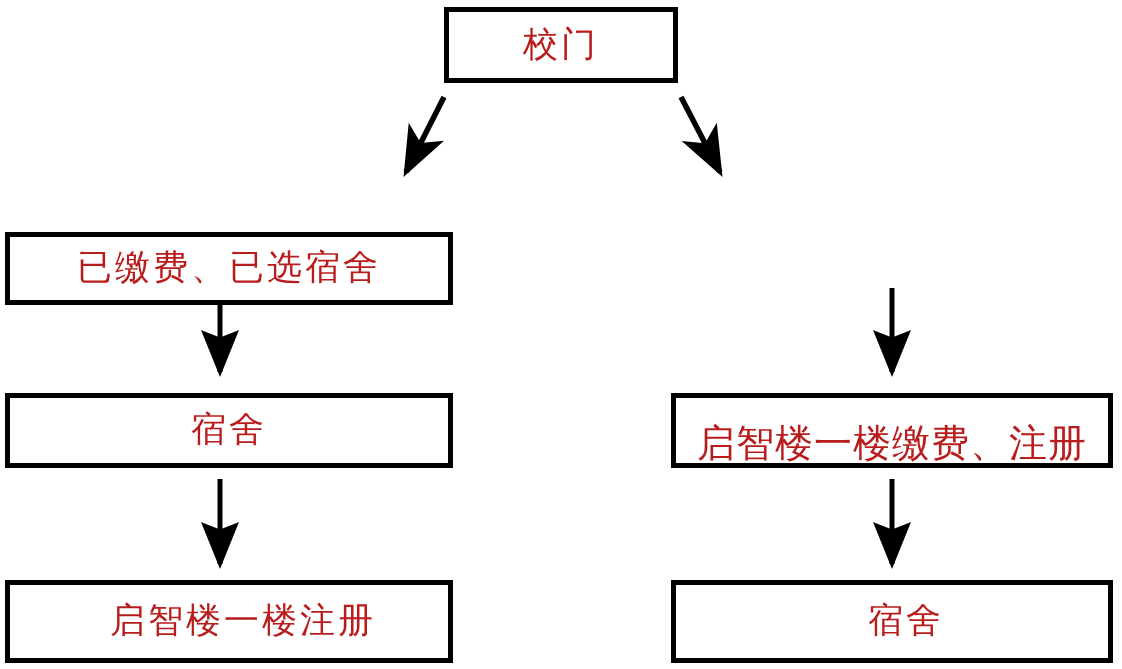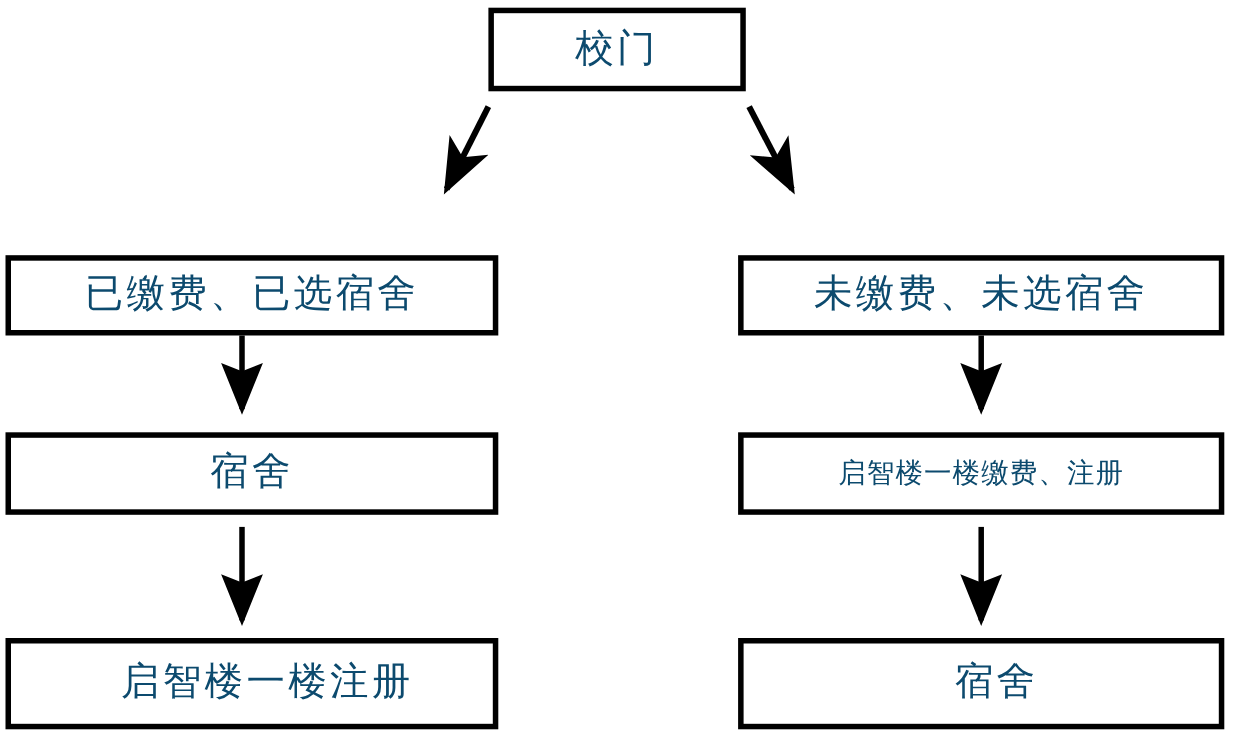--- a/index.html
+++ b/index.html
@@ -18,21 +18,21 @@
     overflow: hidden;
   }
   .node {
     position: absolute;
     box-sizing: border-box;
     background: #ffffff;
     border: 5px solid #000000;
     display: flex;
     align-items: center;
     justify-content: center;
-    color: #0c4a6e;
+    color: #b91c1c;
     font-family: "DejaVu Serif", "Liberation Serif", serif;
     font-size: 35px;
     line-height: 1;
     letter-spacing: 3px;
     white-space: nowrap;
   }
   .node-label {
     display: block;
     transform: translateY(-1px);
   }
@@ -43,21 +43,21 @@
     width: 234px;
     height: 76px;
   }
   
   .col-left  { left: 5px;   width: 448px; }
   .col-right { left: 671px; width: 442px; }
   .row-1 { top: 204px; height: 73px; margin-top: 28px; }
   .row-2 { top: 393px; height: 75px; }
   .row-3 { top: 580px; height: 83px; padding-left: 28px; }
 
-  .node-right-2 { font-size: 25px; letter-spacing: 1px; }
+  .node-right-2 { font-size: 38px; letter-spacing: 1px; align-items: flex-end; }
 
   .edge-layer {
     position: absolute;
     left: 0;
     top: 0;
     width: 1122px;
     height: 669px;
     pointer-events: none;
   }
 </style>
@@ -99,23 +99,20 @@
   <div class="node col-left row-1">
     <span class="node-label">已缴费、已选宿舍</span>
   </div>
   <div class="node col-left row-2">
     <span class="node-label">宿舍</span>
   </div>
   <div class="node col-left row-3">
     <span class="node-label">启智楼一楼注册</span>
   </div>
 
-  <div class="node col-right row-1">
-    <span class="node-label">未缴费、未选宿舍</span>
-  </div>
   <div class="node col-right row-2 node-right-2">
     <span class="node-label">启智楼一楼缴费、注册</span>
   </div>
   <div class="node col-right row-3">
     <span class="node-label">宿舍</span>
   </div>
 
 </div>
 
 </body></html>

